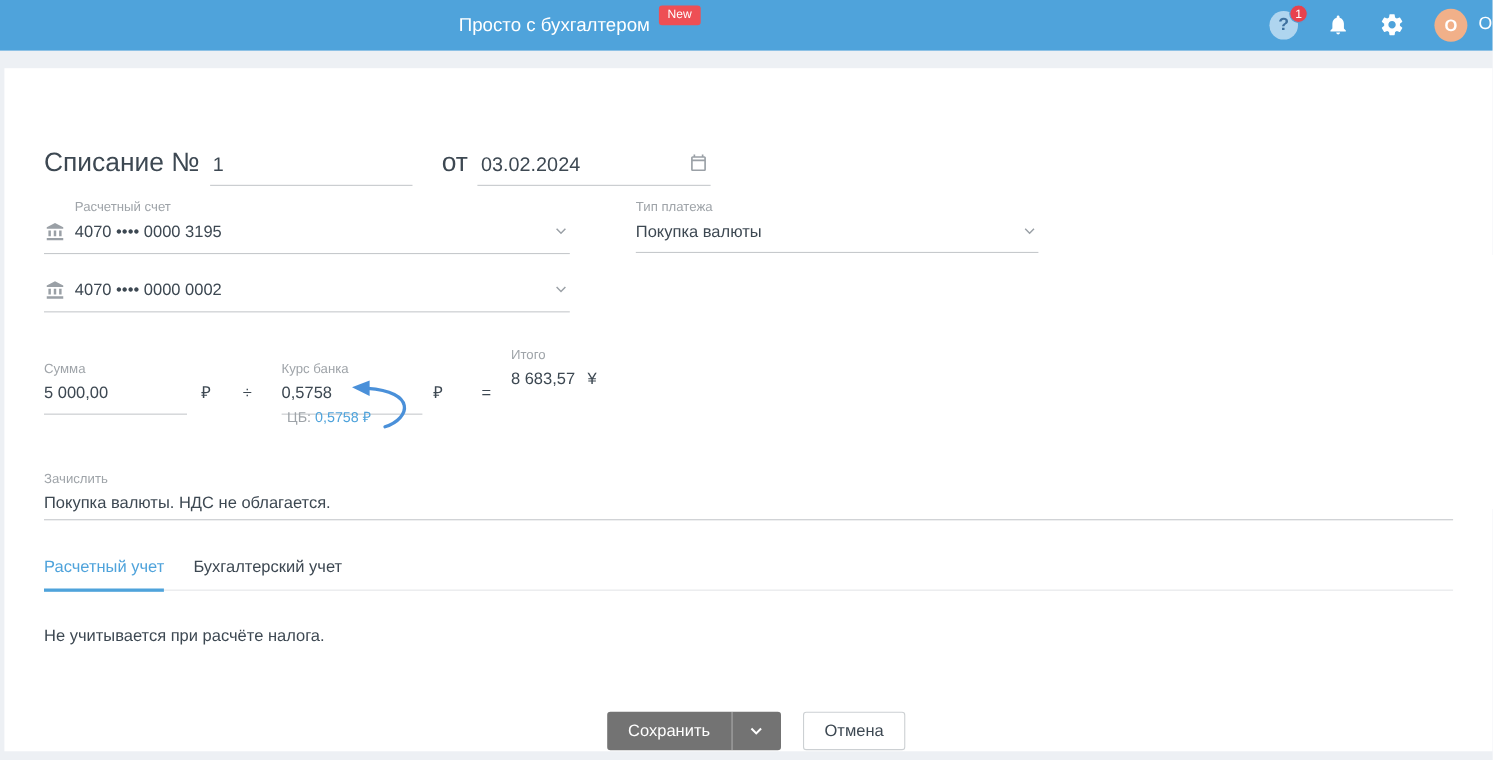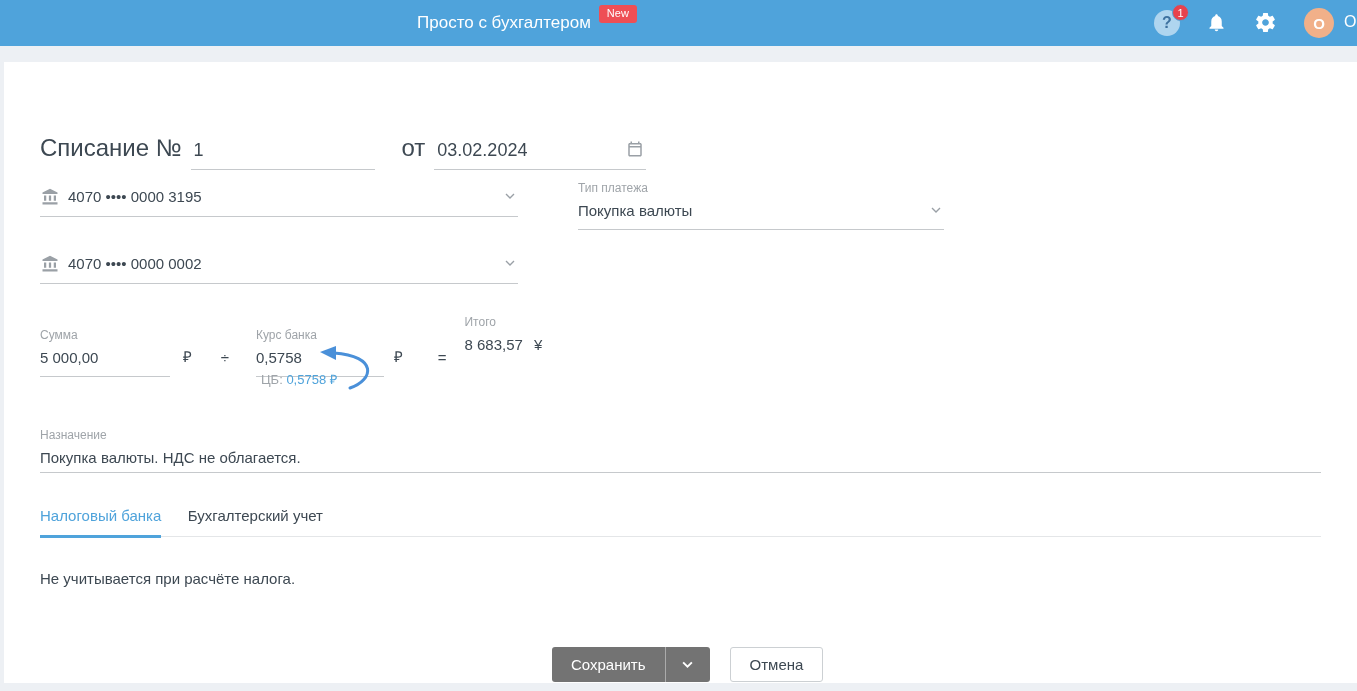--- a/index.html
+++ b/index.html
@@ -189,20 +189,21 @@
       <span>03.02.2024</span>
       <span class="cal">
         <svg width="18" height="18" viewBox="0 0 24 24">
           <path fill="#9aa0a6" d="M19 4h-1V2h-2v2H8V2H6v2H5c-1.1 0-2 .9-2 2v14c0 1.1.9 2 2 2h14c1.1 0 2-.9 2-2V6c0-1.1-.9-2-2-2zm0 16H5V10h14v10zM5 8V6h14v2H5z"></path>
         </svg>
       </span>
     </span>
   </div>
 
   <div class="fg fg-account-from">
+    <div class="fg-label indented">Расчетный счет</div>
     <div class="fg-value-row">
       <span class="bank-ic">
         <svg width="20" height="18" viewBox="0 0 24 24">
             <path fill="#9aa0a6" d="M4 10h3v7H4zm6.5 0h3v7h-3zM2 19h20v3H2zm15-9h3v7h-3zm-5-9L2 6v2h20V6z"></path>
           </svg>
       </span>
       <span class="fg-value">4070 •••• 0000 3195</span>
       <span class="chev">
         <svg width="16" height="16" viewBox="0 0 24 24">
             <polyline points="6 9 12 15 18 9" fill="none" stroke="#9aa0a6" stroke-width="2"></polyline>
@@ -265,28 +266,28 @@
     <span class="cb-label">ЦБ:</span>
     <span class="cb-value">0,5758 ₽</span>
   </div>
 
   <svg class="rate-arrow" width="74" height="52" viewBox="0 0 74 52">
     <path d="M36 46 C 60 38, 64 14, 20 11" fill="none" stroke="#4a90d9" stroke-width="3" stroke-linecap="round"></path>
     <polygon points="22,4 6,10 22,18" fill="#4a90d9"></polygon>
   </svg>
 
   <div class="fg fg-purpose">
-    <div class="fg-label">Назначение</div>
+    <div class="fg-label">Зачислить</div>
     <div class="fg-value-row" style="cursor:text;">
       <span class="fg-value">Покупка валюты. НДС не облагается.</span>
     </div>
   </div>
 
   <div class="tabs">
-    <span class="tab active">Налоговый банка</span>
+    <span class="tab active">Расчетный учет</span>
     <span class="tab">Бухгалтерский учет</span>
   </div>
 
   <div class="tab-content">Не учитывается при расчёте налога.</div>
 
   <div class="buttons-row">
     <div class="save-btn">
       <span class="save-main">Сохранить</span>
       <span class="save-caret">
         <svg width="15" height="15" viewBox="0 0 24 24">

